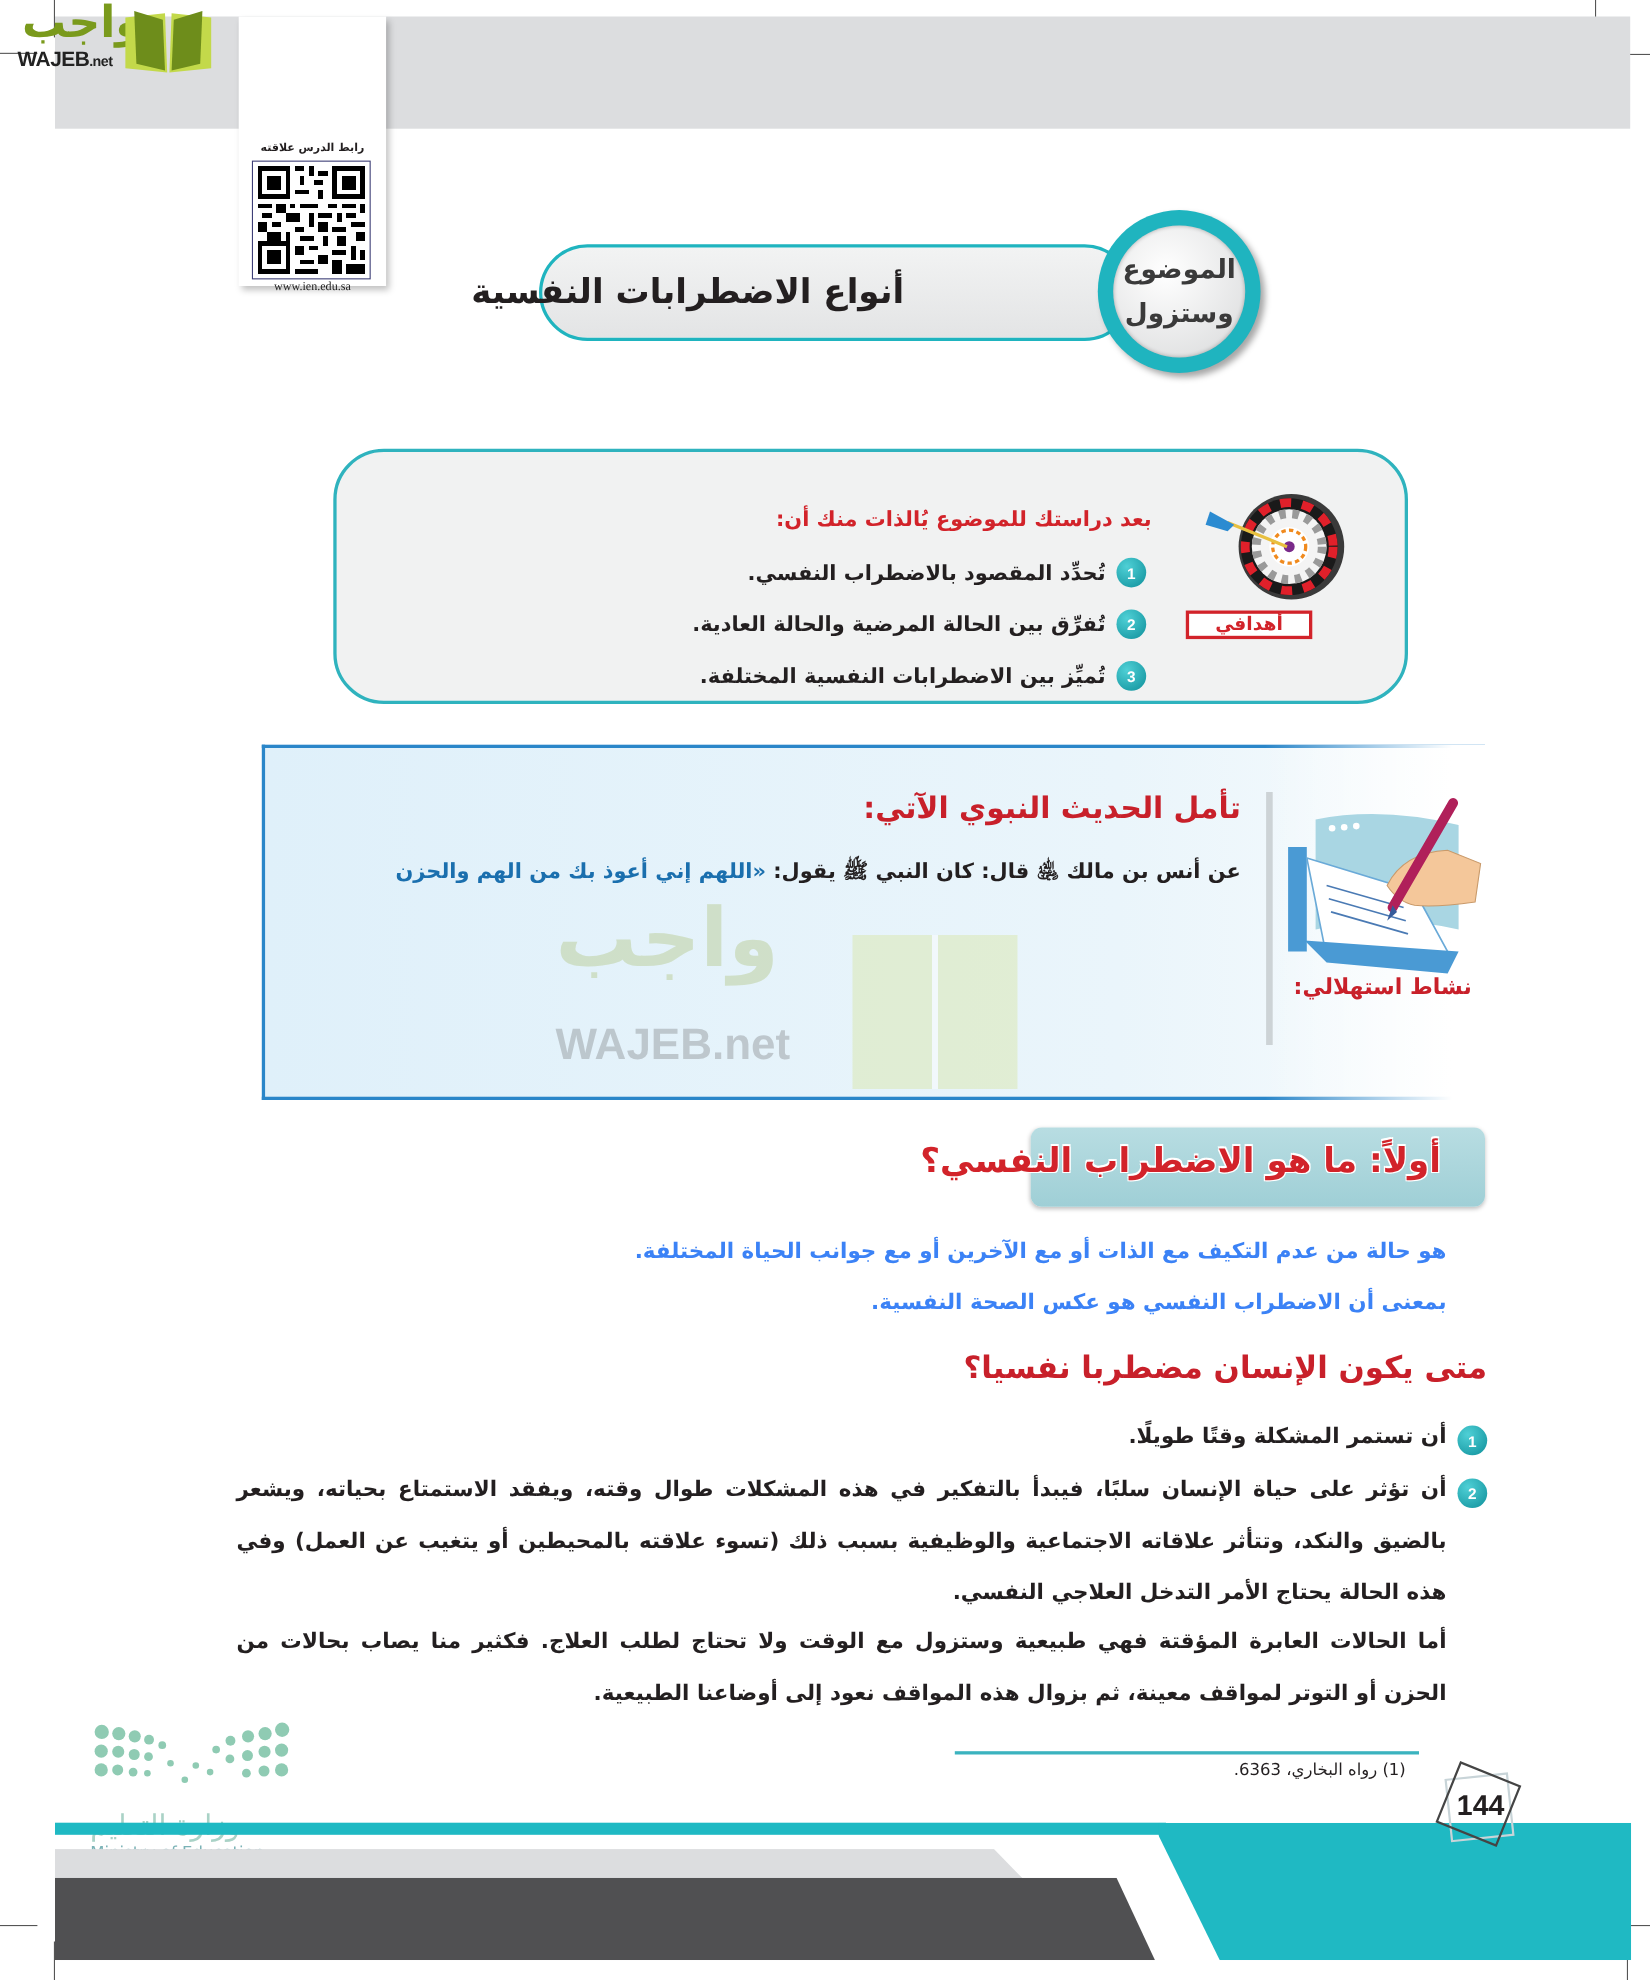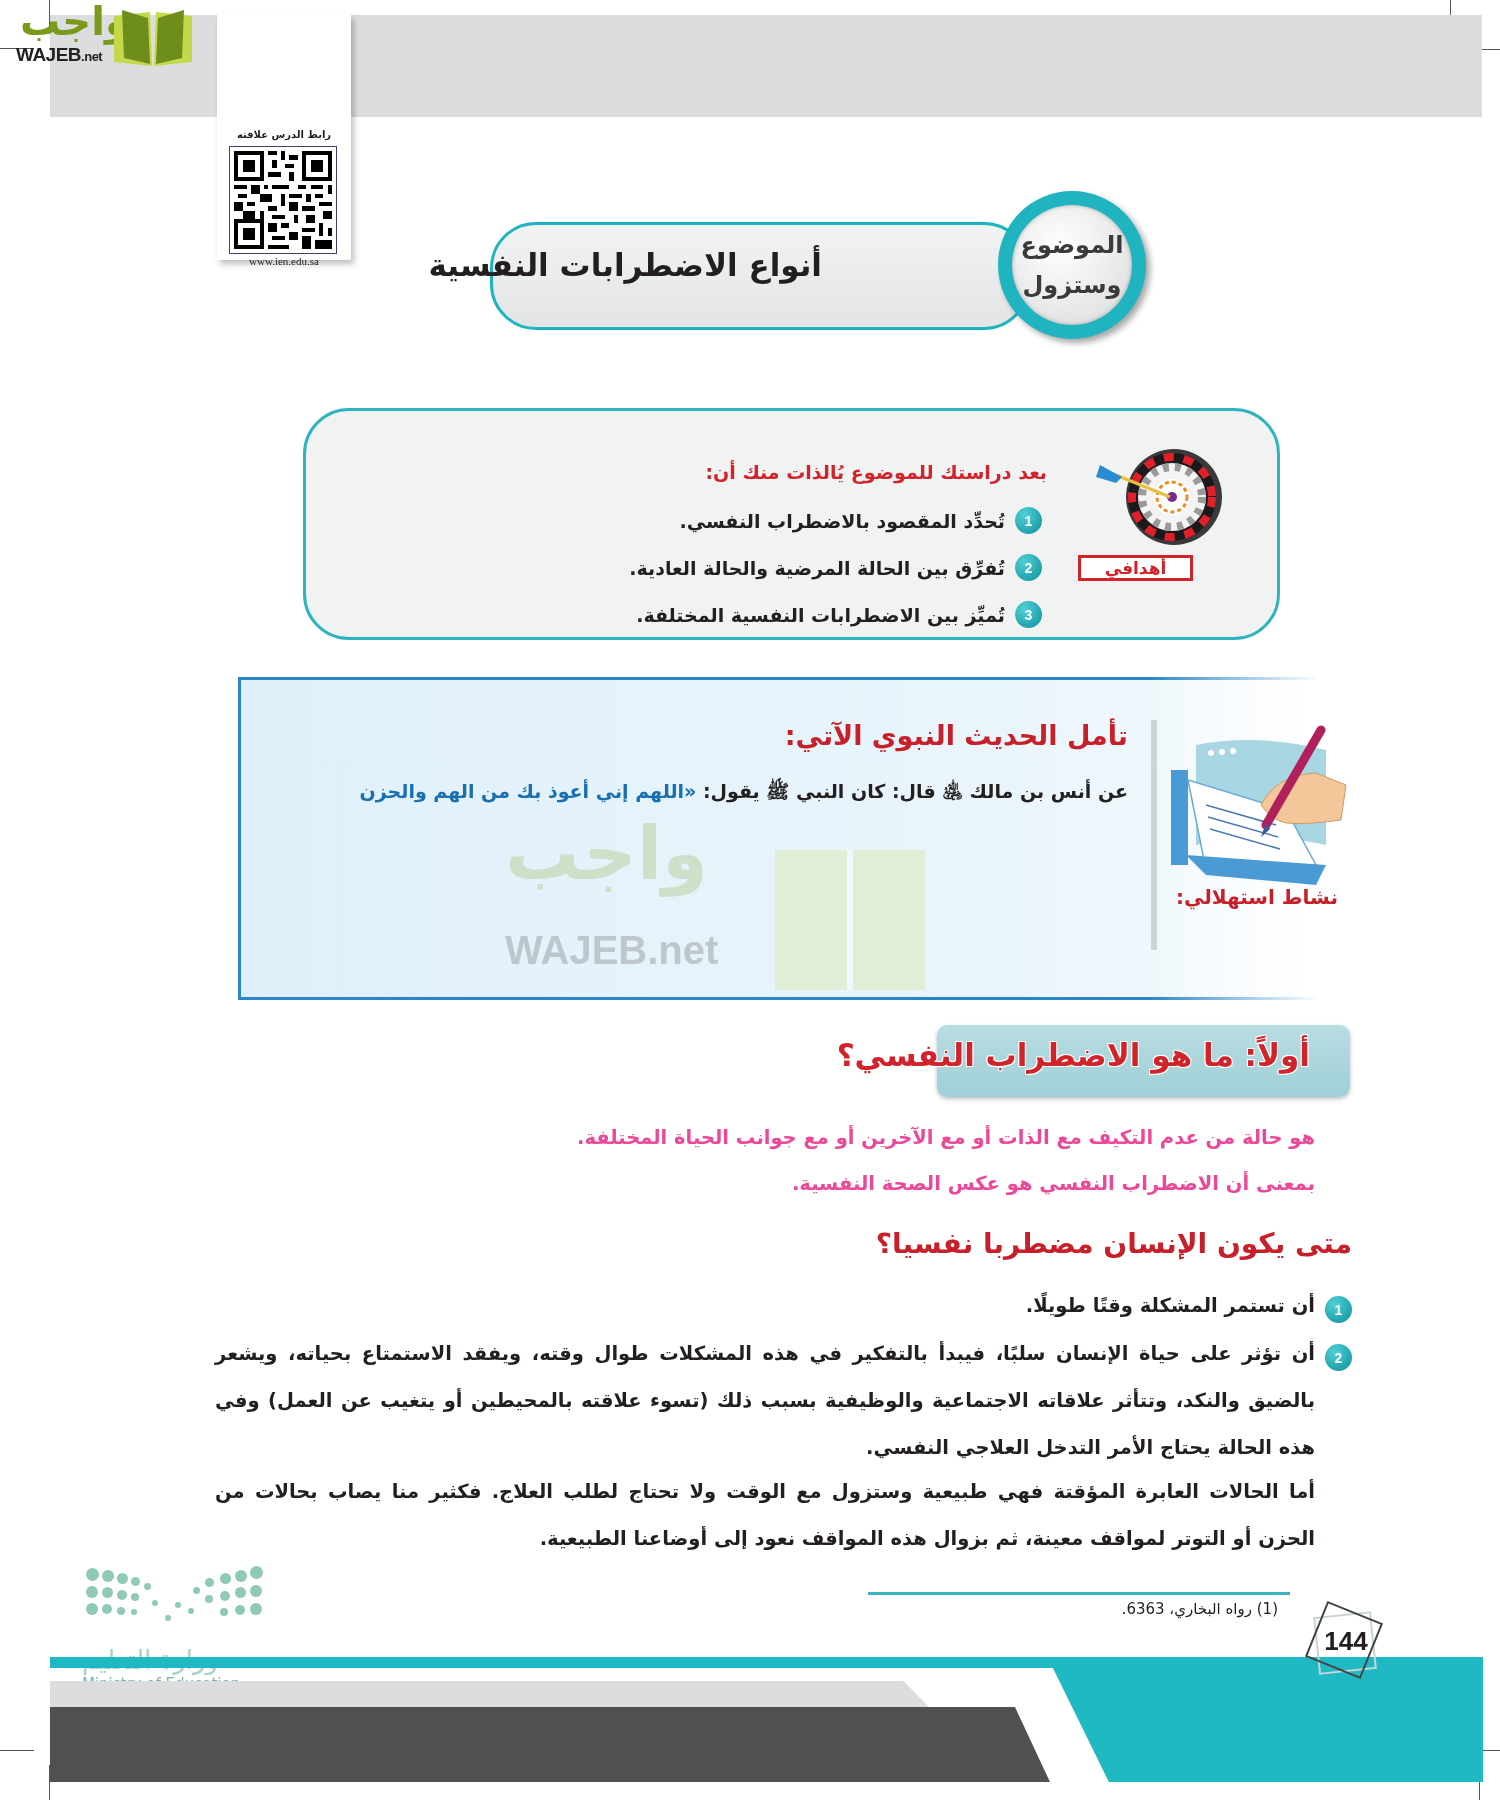--- a/index.html
+++ b/index.html
@@ -20,21 +20,21 @@
   #logo .en small { font-size: 13px; }
 
   
   #qr-card { left: 217px; top: 15px; width: 134px; height: 245px; background: #fff;
              box-shadow: 3px 4px 6px rgba(0,0,0,0.25); }
   #qr-label { position: absolute; top: 114px; left: 0; width: 134px; text-align: center; font: bold 10px "DejaVu Sans", sans-serif; direction: rtl; }
   #qr-code { position: absolute; left: 12px; top: 131px; width: 106px; height: 106px; border: 1.5px solid #3e3f77; background: #fff; }
   #qr-url { position: absolute; left: 0; top: 240px; width: 134px; text-align: center; font: 11px "Liberation Serif", serif; color: #222; }
 
   
-  #title-pill { left: 490px; top: 222px; width: 540px; height: 108px; border: 3px solid #1fb4bf; border-radius: 46px;
+  #title-pill { left: 490px; top: 222px; width: 540px; height: 88px; border: 3px solid #1fb4bf; border-radius: 46px;
                 background: linear-gradient(#f2f3f3, #e3e4e5); box-sizing: border-box; text-decoration: underline; }
   #title-text { position: absolute; right: 205px; top: 22px; font: bold 31px "DejaVu Sans", sans-serif; direction: rtl; color: #231f20; white-space: nowrap; }
   #topic-badge { left: 998px; top: 191px; width: 148px; height: 148px; border-radius: 50%;
                  background: #1fb4bf; box-shadow: 4px 4px 6px rgba(0,0,0,0.35); }
   #topic-badge .inner { position: absolute; left: 14px; top: 14px; width: 120px; height: 120px; border-radius: 50%;
                  background: radial-gradient(circle at 40% 35%, #ffffff, #d8d9da); box-shadow: inset 0 0 4px rgba(0,0,0,0.3);
                  display: flex; flex-direction: column; align-items: center; justify-content: center; }
   #topic-badge .l { font: bold 24px "DejaVu Sans", sans-serif; color: #3a3a3a; direction: rtl; line-height: 40px; }
 
   
@@ -69,21 +69,21 @@
   #watermark .ar { position: absolute; left: 0; top: -20px; font: bold 74px "DejaVu Sans", sans-serif; color: #b6c98d; direction: rtl; }
   #watermark .en { position: absolute; left: 0; top: 98px; font: bold 40px "Liberation Sans", sans-serif; color: #8f9497; }
   #watermark .book { position: absolute; left: 270px; top: 20px; width: 150px; height: 140px; background: linear-gradient(90deg, #d8e6a6 0 48%, #fff 48% 52%, #d8e6a6 52%); }
 
   
   #sec-heading { left: 937px; top: 1025px; width: 413px; height: 72px; border-radius: 10px;
                  background: linear-gradient(#b8dde2, #9fcfd6); box-shadow: 0 2px 4px rgba(0,0,0,0.25); }
   #sec-heading span { position: absolute; right: 40px; top: 12px; font: bold 31px "DejaVu Sans", sans-serif; color: #d2232a; direction: rtl;
                       text-shadow: 1px 1px 0 #fff, -1px -1px 0 #fff, 1px -1px 0 #fff, -1px 1px 0 #fff; white-space: nowrap; margin-left: 46px; }
 
-  .para { position: absolute; right: 185px; direction: rtl; font: bold 19.5px "DejaVu Sans", sans-serif; color: #ec4899; white-space: nowrap; }
+  .para { position: absolute; right: 185px; direction: rtl; font: bold 19.5px "DejaVu Sans", sans-serif; color: #3b82f6; white-space: nowrap; }
   #sub-heading { position: absolute; right: 148px; top: 1227px; font: bold 28px "DejaVu Sans", sans-serif; color: #c8202a; direction: rtl; white-space: nowrap; }
   .list-item { position: absolute; right: 148px; direction: rtl; display: flex; align-items: flex-start; gap: 10px; }
   .list-item .num { margin-top: 4px; }
   .list-text { font: bold 19.5px "DejaVu Sans", sans-serif; color: #231f20; line-height: 47px; margin-top: -10px; width: 1100px; text-align: justify; }
   .para-block { position: absolute; right: 185px; width: 1100px; direction: rtl; text-align: justify; font: bold 19.5px "DejaVu Sans", sans-serif; color: #231f20; line-height: 47px; }
 
   
   #moe-logo { left: 80px; top: 1560px; width: 200px; height: 160px; }
   .dot { position: absolute; border-radius: 50%; background: #8fcbb3; }
   #moe-ar { position: absolute; left: 2px; top: 85px; font: 26px "DejaVu Sans", sans-serif; color: #a9d2c6; direction: rtl; }

